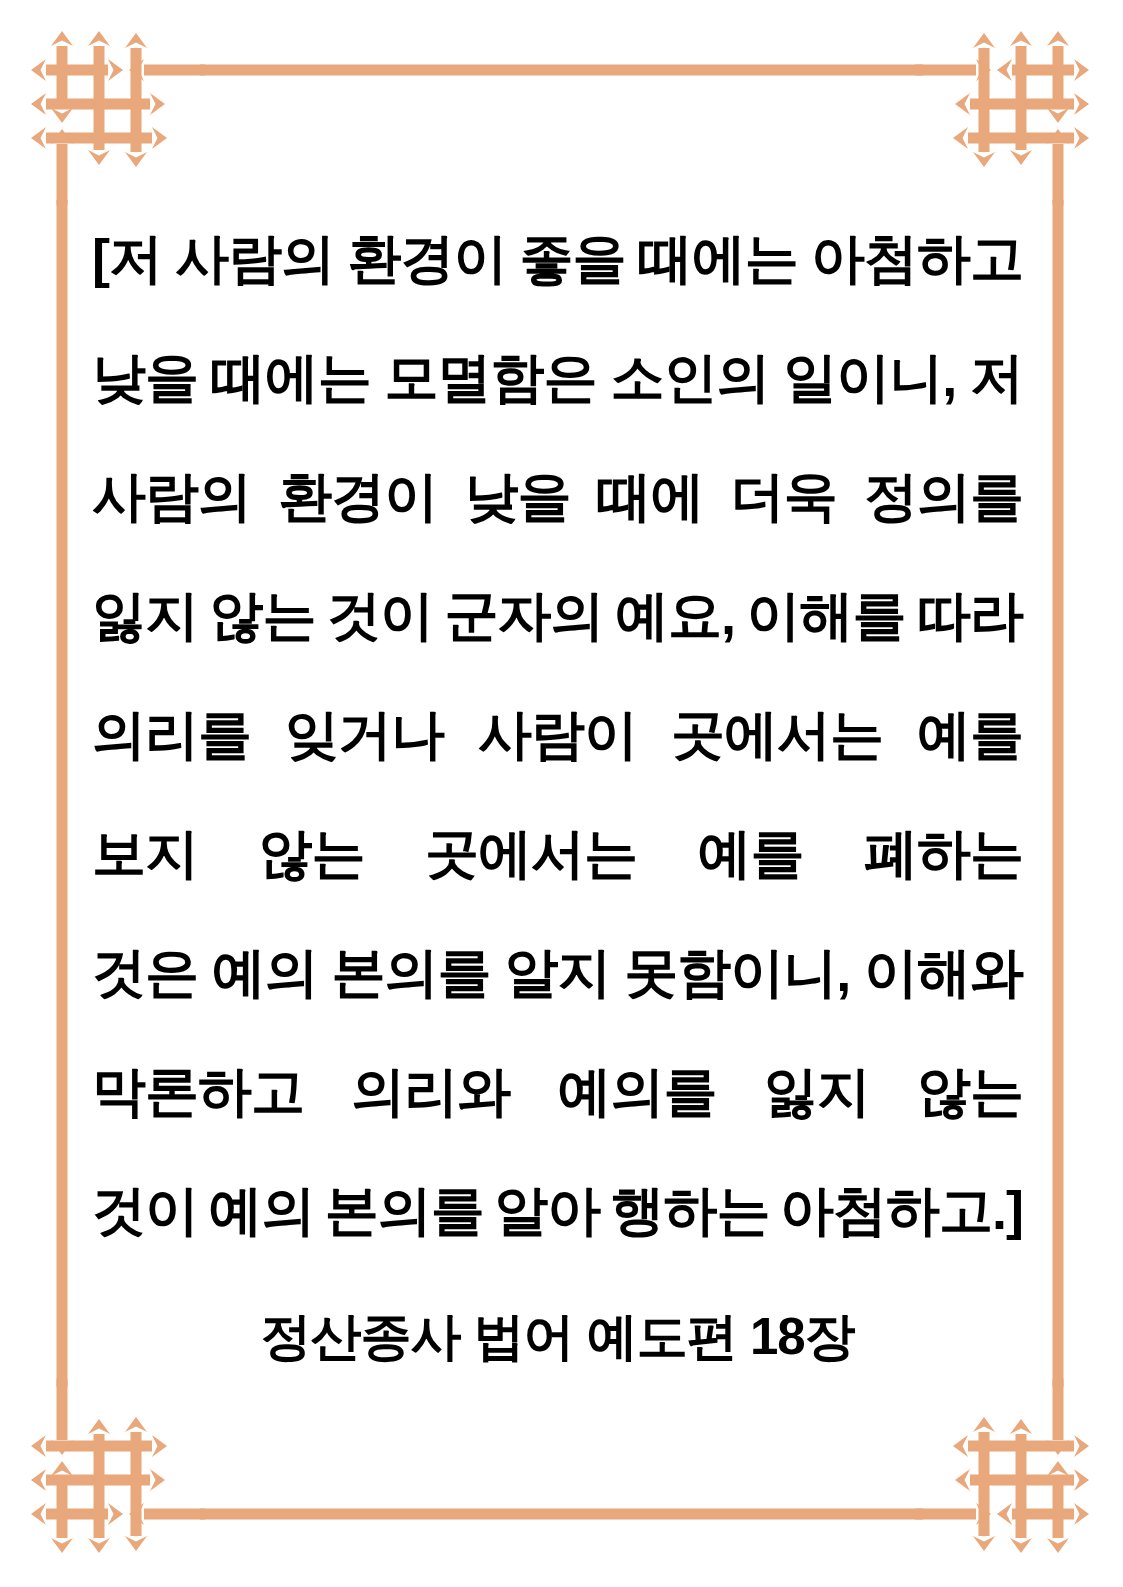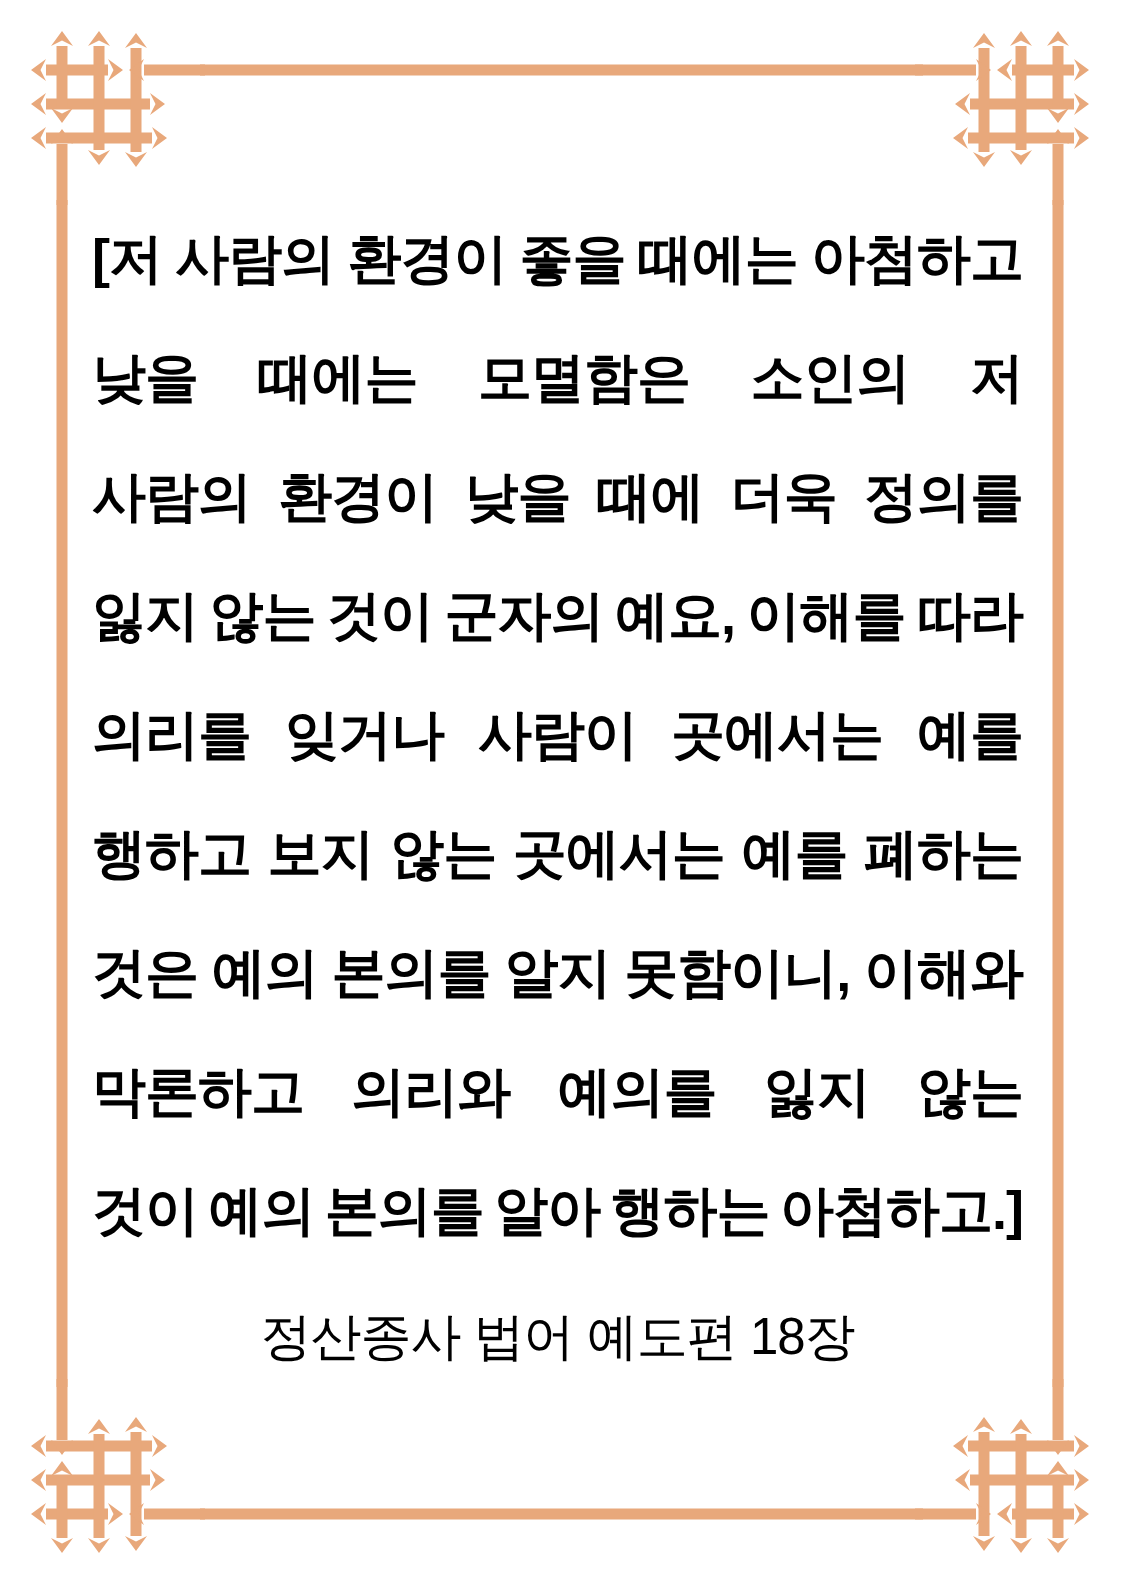--- a/index.html
+++ b/index.html
@@ -41,21 +41,21 @@
   .jline span{flex:0 0 auto;}
   
   .jline span:only-child{margin:0 auto;}
   .attribution{
     height:132px;
     display:flex;
     justify-content:center;
     align-items:center;
     gap:30px;
     font-size:51px;
-    font-weight:normal;
+    font-weight:bold;
     color:var(--text-color);
     white-space:nowrap;
     letter-spacing:-1px;
   }
 </style>
 </head>
 <body>
 
 <svg class="frame" width="1123" height="1587" viewBox="0 0 1123 1587" aria-hidden="true">
   <defs>
@@ -96,20 +96,21 @@
       <span>환경이</span>
       <span>좋을</span>
       <span>때에는</span>
       <span>아첨하고</span>
     </div>
   <div class="jline">
       <span>낮을</span>
       <span>때에는</span>
       <span>모멸함은</span>
       <span>소인의</span>
+      <span>일이니,</span>
       <span>저</span>
     </div>
   <div class="jline">
       <span>사람의</span>
       <span>환경이</span>
       <span>낮을</span>
       <span>때에</span>
       <span>더욱</span>
       <span>정의를</span>
     </div>
@@ -123,21 +124,20 @@
       <span>따라</span>
     </div>
   <div class="jline">
       <span>의리를</span>
       <span>잊거나</span>
       <span>사람이</span>
       <span>곳에서는</span>
       <span>예를</span>
     </div>
   <div class="jline">
-      <span>행하고</span>
       <span>보지</span>
       <span>않는</span>
       <span>곳에서는</span>
       <span>예를</span>
       <span>폐하는</span>
     </div>
   <div class="jline">
       <span>것은</span>
       <span>예의</span>
       <span>본의를</span>

